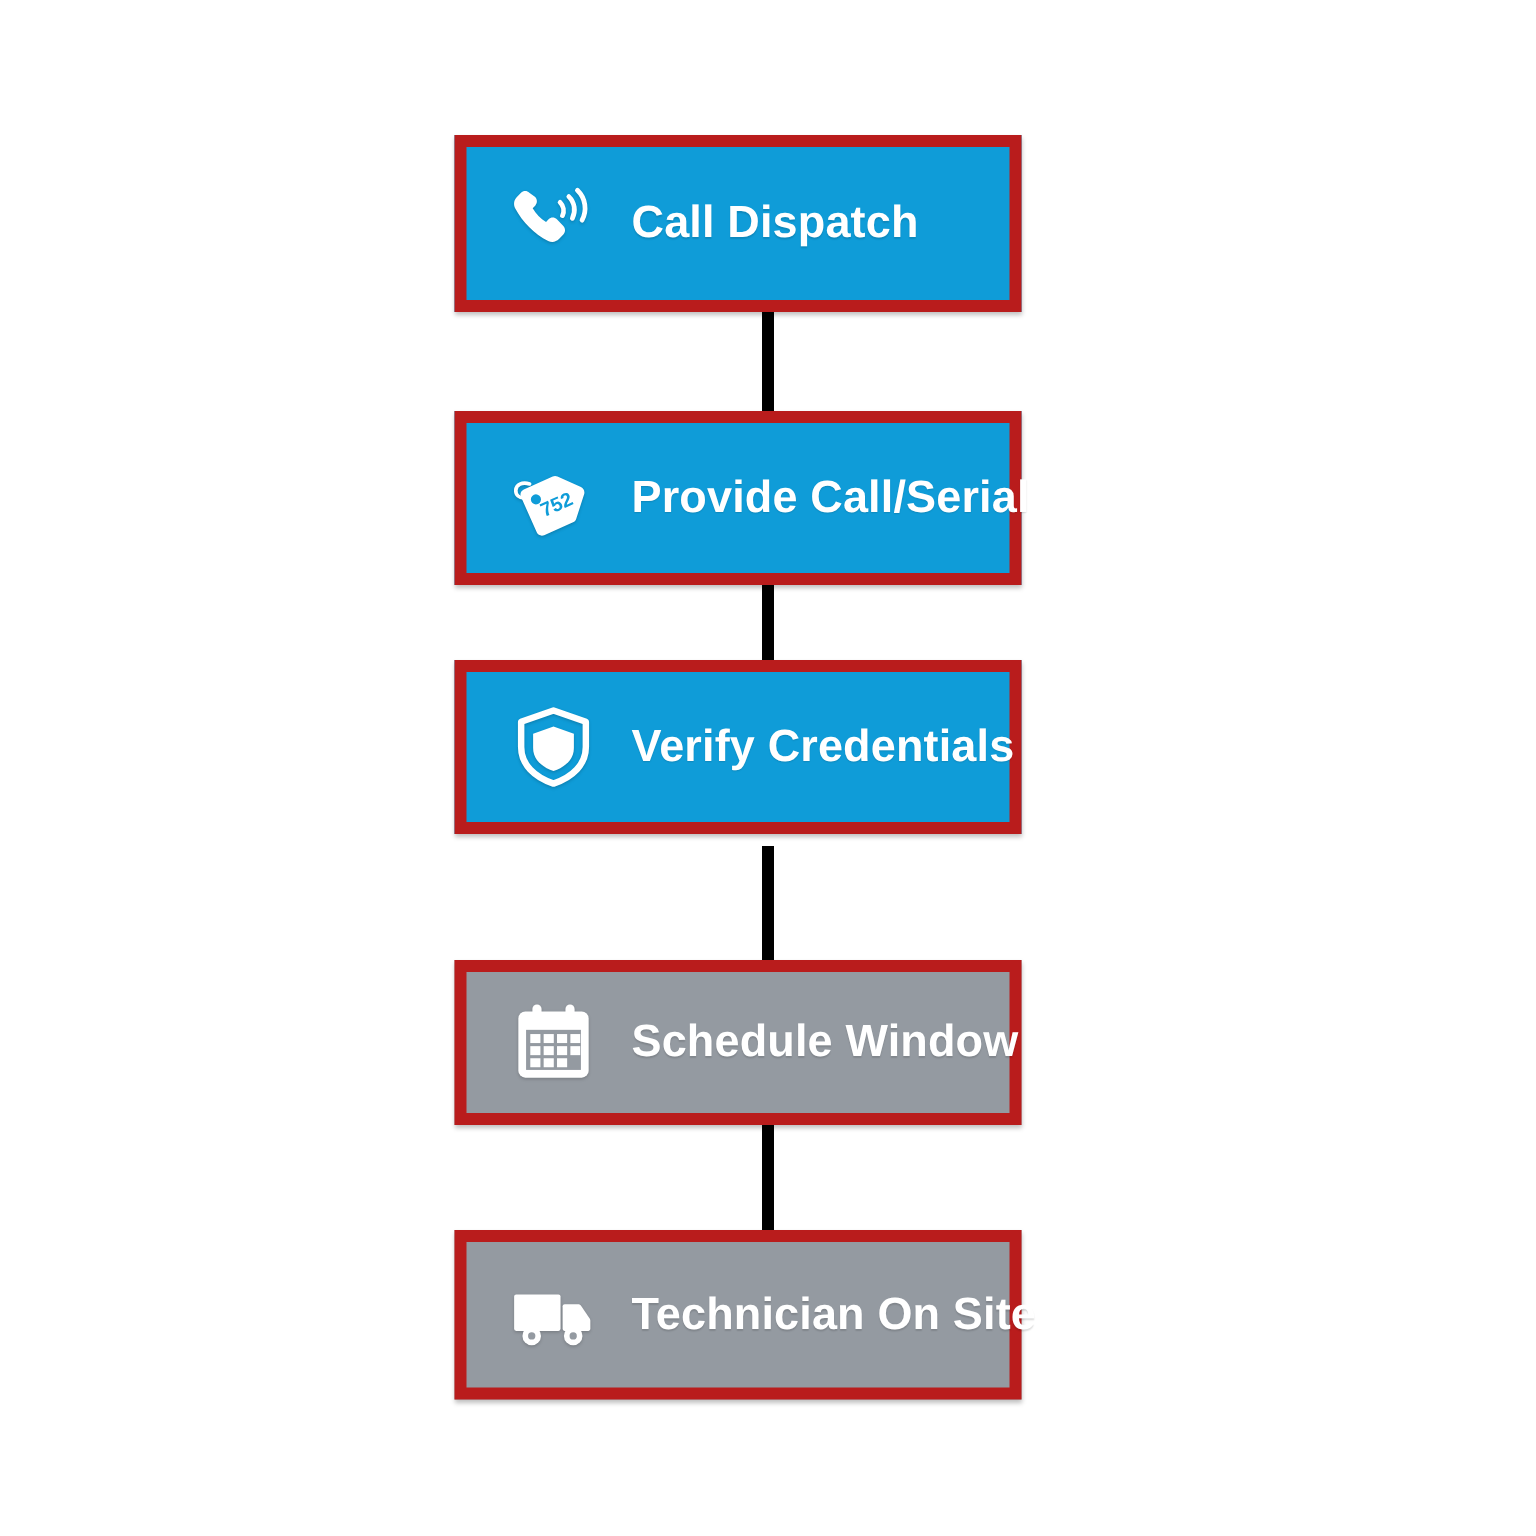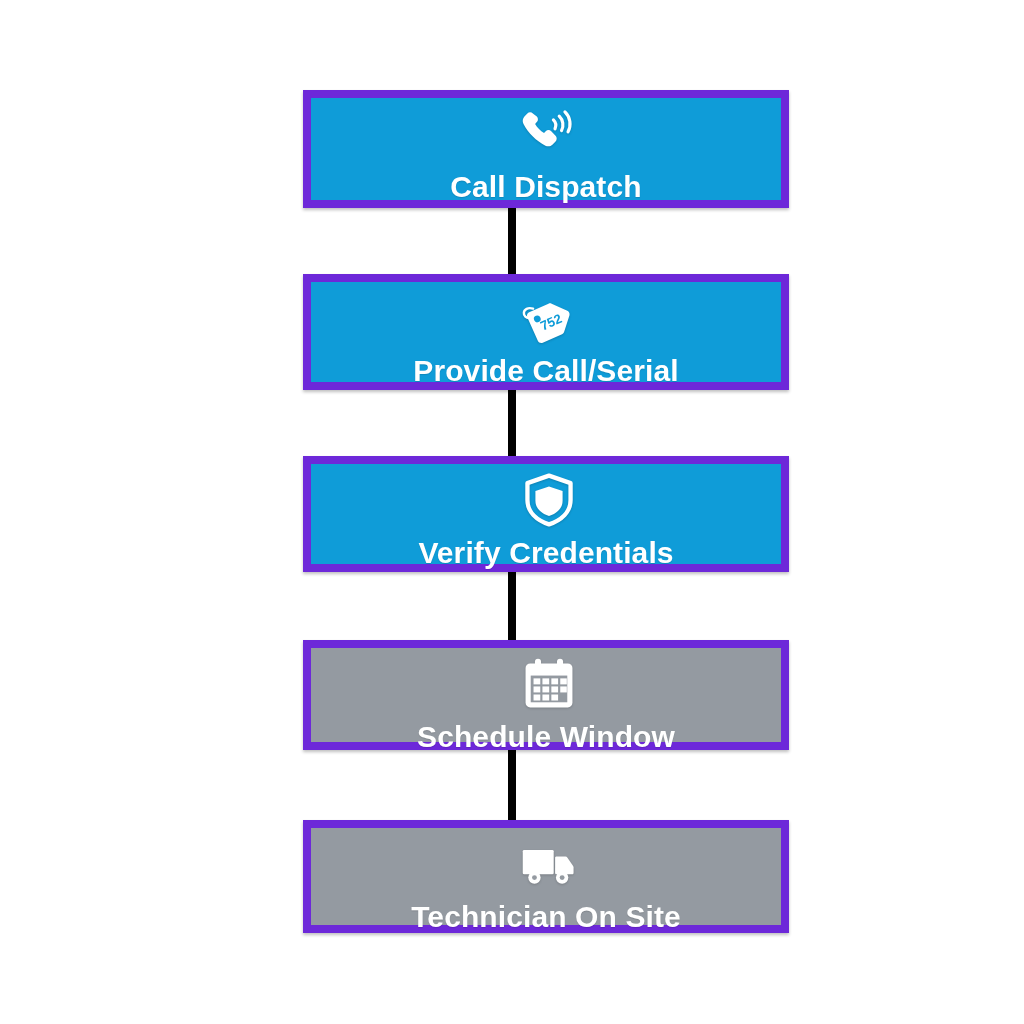--- a/index.html
+++ b/index.html
@@ -28,28 +28,27 @@
     transform: translateX(-50%);
     width: 8px;
     background: #000000;
     z-index: 1;
   }
 
   
   .node {
     position: absolute;
     left: 303px;
-    width: 486px;
+    width: 378px;
     box-sizing: border-box;
-    border: 8px solid #6d28d9;
+    border: 8px solid #b91c1c;
     display: flex;
     align-items: center;
     z-index: 2;
     box-shadow: 0 2px 3px rgba(0,0,0,0.25);
-    flex-direction: column;
   }
   .node.blue  { background: #0f9cd8; }
   .node.gray  { background: #949aa1; }
 
   .node-icon {
     flex: 0 0 auto;
     width: 72px;
     height: 72px;
     margin-left: 22px;
     margin-right: 16px;
@@ -69,21 +68,21 @@
     font-size: 30px;
     font-weight: bold;
     letter-spacing: 0.1px;
     white-space: nowrap;
     text-shadow: 0 1px 1px rgba(0,0,0,0.13);
   }
 
   
   #node-0 { top: 90px;  height: 118px; }
   #node-1 { top: 274px; height: 116px; }
-  #node-2 { top: 456px; height: 116px; text-align: right; }
+  #node-2 { top: 440px; height: 116px; text-align: right; }
   #node-3 { top: 640px; height: 110px; }
   #node-4 { top: 820px; height: 113px; }
 
   #conn-0 { top: 200px; height: 84px; }
   #conn-1 { top: 382px; height: 84px; }
   #conn-2 { top: 564px; height: 86px; }
   #conn-3 { top: 742px; height: 88px; }
 </style>
 </head>
 <body>

